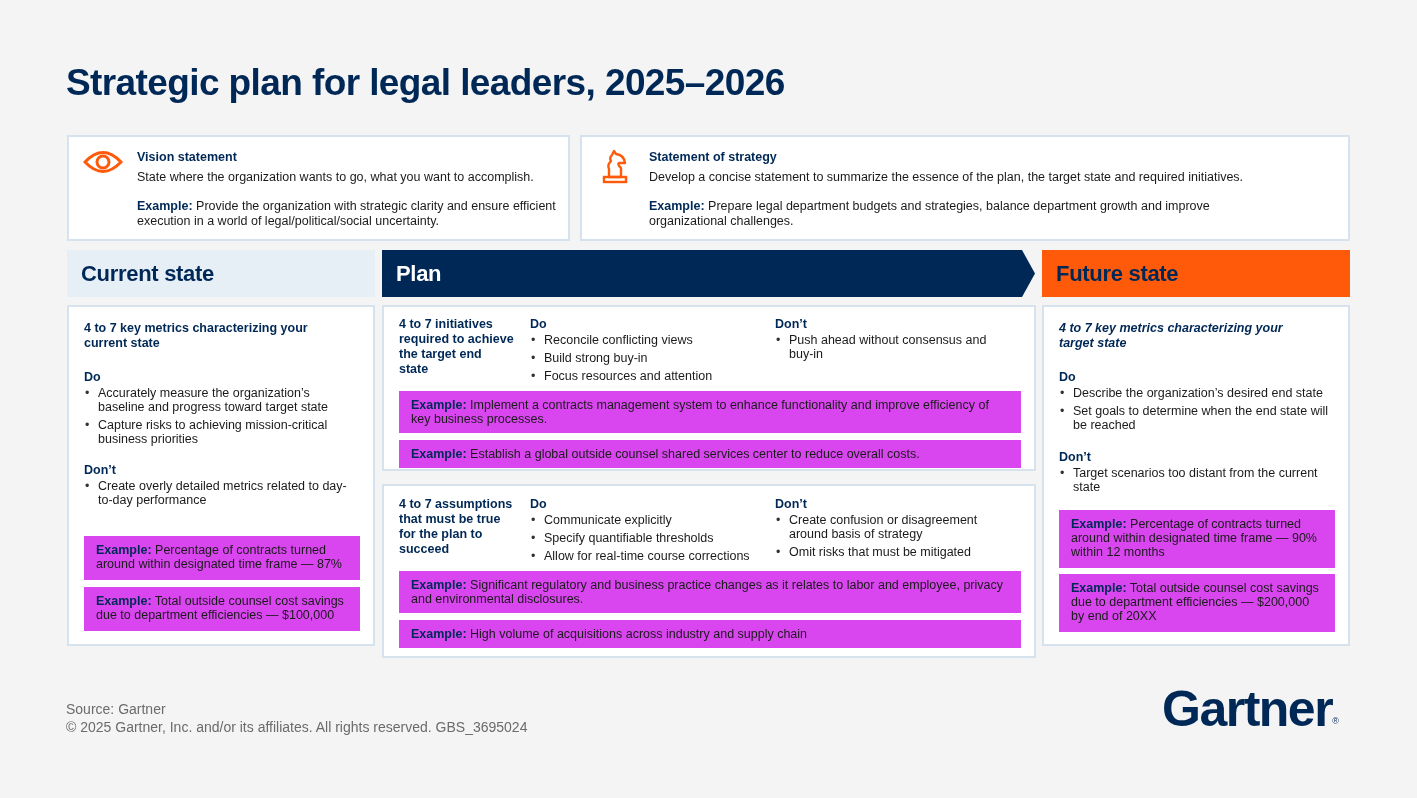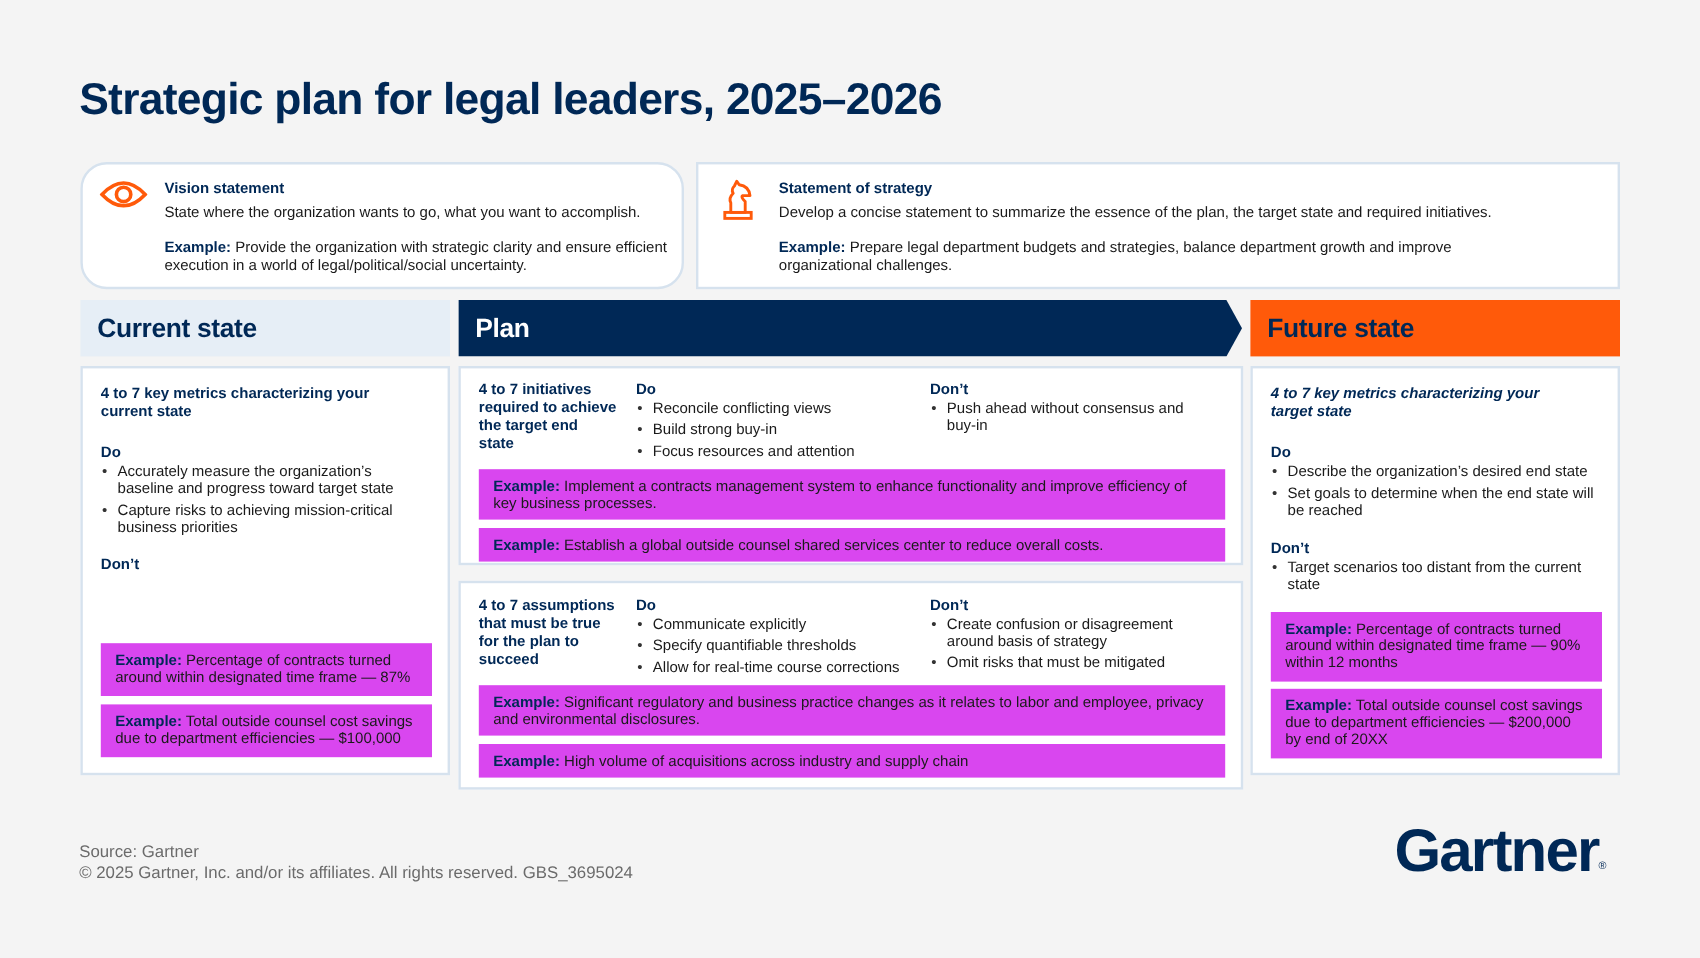--- a/index.html
+++ b/index.html
@@ -26,21 +26,21 @@
 
   .footer { position: absolute; left: 66px; top: 700px; font-size: 14px; line-height: 18px; color: #6b6b6b; }
   .logo { position: absolute; left: 1162px; top: 680px; font-size: 50px; font-weight: 700; color: #002856; letter-spacing: -1.5px; }
   .logo sup { font-size: 9px; font-weight: 400; letter-spacing: 0; vertical-align: 0; position: relative; top: -2px; }
 </style>
 </head>
 <body>
 
 <h1 class="title">Strategic plan for legal leaders, 2025–2026</h1>
 
-<div class="stmt" style="left:67px;width:503px;border-radius:22px;">
+<div class="stmt" style="left:67px;width:503px;">
   <span class="icon">
     <svg width="40" height="26" viewBox="0 0 40 26">
         <path d="M2 13 Q20 -6 38 13 Q20 32 2 13 Z" fill="none" stroke="#ff5a0a" stroke-width="3"></path>
         <circle cx="20" cy="13" r="6" fill="none" stroke="#ff5a0a" stroke-width="3"></circle>
       </svg>
   </span>
   <div class="head" style="left:68px;">Vision statement</div>
   <div class="desc" style="left:68px;width:420px;">State where the organization wants to go, what you want to accomplish.</div>
   <div class="ex" style="left:68px;width:420px;"><b>Example:</b><span> Provide the organization with strategic clarity and ensure efficient execution in a world of legal/political/social uncertainty.</span></div>
 </div>
@@ -67,20 +67,23 @@
 <div class="colhead" style="left:1042px;width:308px;background:#ff5a0a;">Future state</div>
 
 <div class="panel" style="left:67px;top:305px;width:308px;height:341px;">
   <div class="ptitle abs" style="left:15px;top:14px;width:240px;">4 to 7 key metrics characterizing your current state</div>
   <div class="lbl abs" style="left:15px;top:63px;">Do</div>
   <ul class="bul abs" style="left:15px;top:79px;width:275px;">
     <li>Accurately measure the organization’s baseline and progress toward target state</li>
     <li>Capture risks to achieving mission-critical business priorities</li>
   </ul>
   <div class="lbl abs" style="left:15px;top:156px;">Don’t</div>
+  <ul class="bul abs" style="left:15px;top:172px;width:275px;">
+    <li>Create overly detailed metrics related to day-to-day performance</li>
+  </ul>
   <div class="exbox" style="left:15px;top:229px;width:276px;height:44px;"><b>Example:</b><span> Percentage of contracts turned around within designated time frame — 87%</span></div>
   <div class="exbox" style="left:15px;top:280px;width:276px;height:44px;"><b>Example:</b><span> Total outside counsel cost savings due to department efficiencies — $100,000</span></div>
 </div>
 
 <div class="panel" style="left:382px;top:305px;width:654px;height:166px;">
   <div class="ptitle abs" style="left:15px;top:10px;width:115px;">4 to 7 initiatives required to achieve the target end state</div>
   <div class="lbl abs" style="left:146px;top:10px;">Do</div>
   <ul class="bul abs" style="left:146px;top:26px;width:240px;">
     <li>Reconcile conflicting views</li>
     <li>Build strong buy-in</li>

